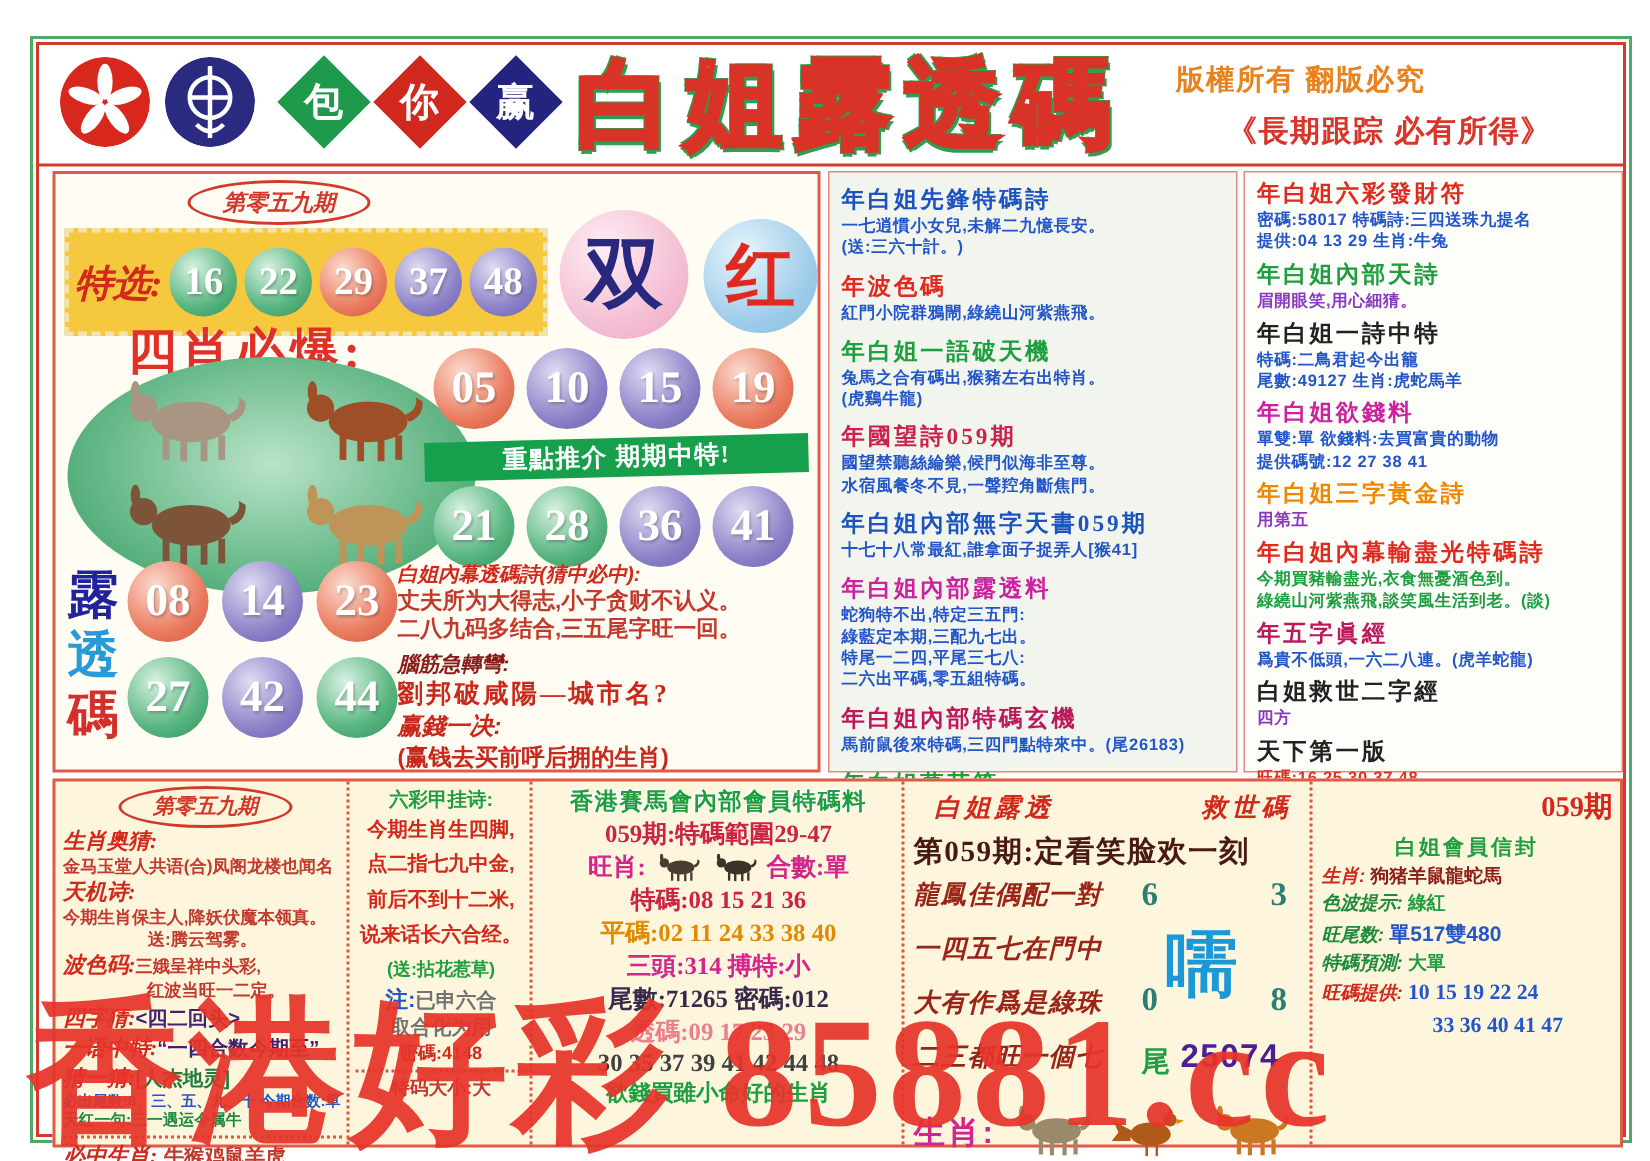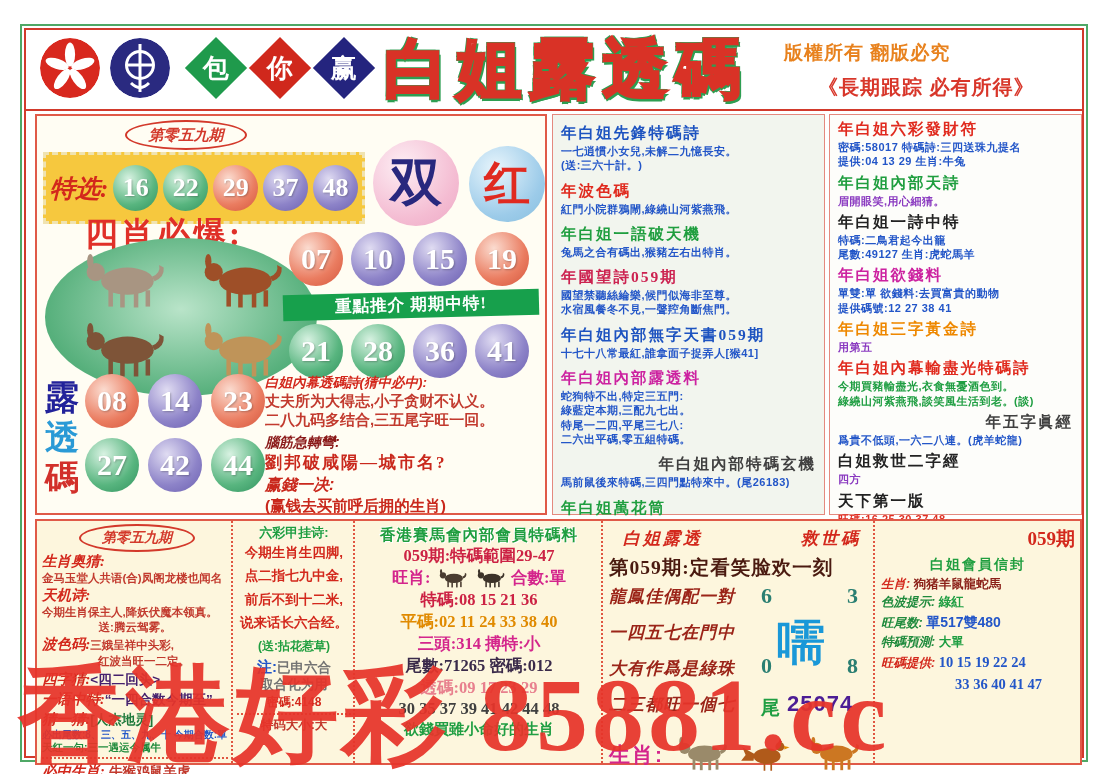--- a/index.html
+++ b/index.html
@@ -77,21 +77,21 @@
       font-family:"Liberation Serif",serif;line-height:1.18;}
   .lutouma .c0{color:#22229a;} .lutouma .c1{color:#2a9ad6;} .lutouma .c2{color:#d2302a;}
   .lrow{position:absolute;display:flex;gap:9px;}
   .lrow1{left:48px;top:258px;} .lrow2{left:48px;top:322px;}
 
   
   .sec{padding:0 8px;}
   .sec .h{font-weight:900;font-size:15.5px;letter-spacing:2px;margin-top:4px;font-family:"Liberation Serif",serif;}
   .sec .ln{font-size:11px;font-weight:bold;line-height:1.3;letter-spacing:.5px;}
   .h-blue{color:#1d53c0;} .h-red{color:#e02a1e;} .h-green{color:#1f9e3f;} .h-crimson{color:#cc2250;}
-  .h-magenta{color:#cc22a0;} .h-purple{color:#404040;text-align:right;} .h-orange{color:#ee8800;} .h-dark{color:#222;}
+  .h-magenta{color:#cc22a0;} .h-purple{color:#be185d;} .h-orange{color:#ee8800;} .h-dark{color:#222;}
   .t-blue{color:#2356c8;} .t-purple{color:#8a3ac0;} .t-green{color:#1f9e42;} .t-red{color:#e03024;}
   .panel-mid .sec{padding-top:4px;}
 
   .tianxia-line2{display:flex;align-items:center;gap:3px;}
   .mini-animal{width:30px;height:19px;}
 
   
   .panel-bottom{left:35px;top:519px;width:1047px;height:246px;background:#fdf6dd;border:2px solid #e05a48;
       display:flex;}
   .bcol{position:relative;box-sizing:border-box;height:100%;border-right:2px dotted #e05540;}
@@ -245,21 +245,21 @@
         </svg>
       <svg class="animal" style="color:#7e5438">
           <use href="#quad"></use>
         </svg>
       <svg class="animal" style="color:#bf9459">
           <use href="#quad"></use>
         </svg>
     </div>
 
     <div class="num-row row1">
-      <span class="ball b54 bg-r">07</span>
+      <span class="ball b54 bg-r">05</span>
       <span class="ball b54 bg-p">10</span>
       <span class="ball b54 bg-p">15</span>
       <span class="ball b54 bg-r">19</span>
     </div>
     <div class="banner">重點推介 期期中特!</div>
     <div class="num-row row2">
       <span class="ball b54 bg-g">21</span>
       <span class="ball b54 bg-g">28</span>
       <span class="ball b54 bg-p">36</span>
       <span class="ball b54 bg-p">41</span>
@@ -298,20 +298,21 @@
       <div class="ln t-blue">一七逍慣小女兒,未解二九憶長安。</div>
       <div class="ln t-blue">(送:三六十計。)</div>
     </div>
     <div class="sec">
       <div class="h h-red">年波色碼</div>
       <div class="ln t-blue">紅門小院群鴉閙,綠繞山河紫燕飛。</div>
     </div>
     <div class="sec">
       <div class="h h-green">年白姐一語破天機</div>
       <div class="ln t-blue">兔馬之合有碼出,猴豬左右出特肖。</div>
+      <div class="ln t-blue">(虎鷄牛龍)</div>
     </div>
     <div class="sec">
       <div class="h h-crimson">年國望詩059期</div>
       <div class="ln t-blue">國望禁聽絲綸樂,候門似海非至尊。</div>
       <div class="ln t-blue">水宿風餐冬不見,一聲羫角斷焦門。</div>
     </div>
     <div class="sec">
       <div class="h h-blue">年白姐內部無字天書059期</div>
       <div class="ln t-blue">十七十八常最紅,誰拿面子捉弄人[猴41]</div>
     </div>

